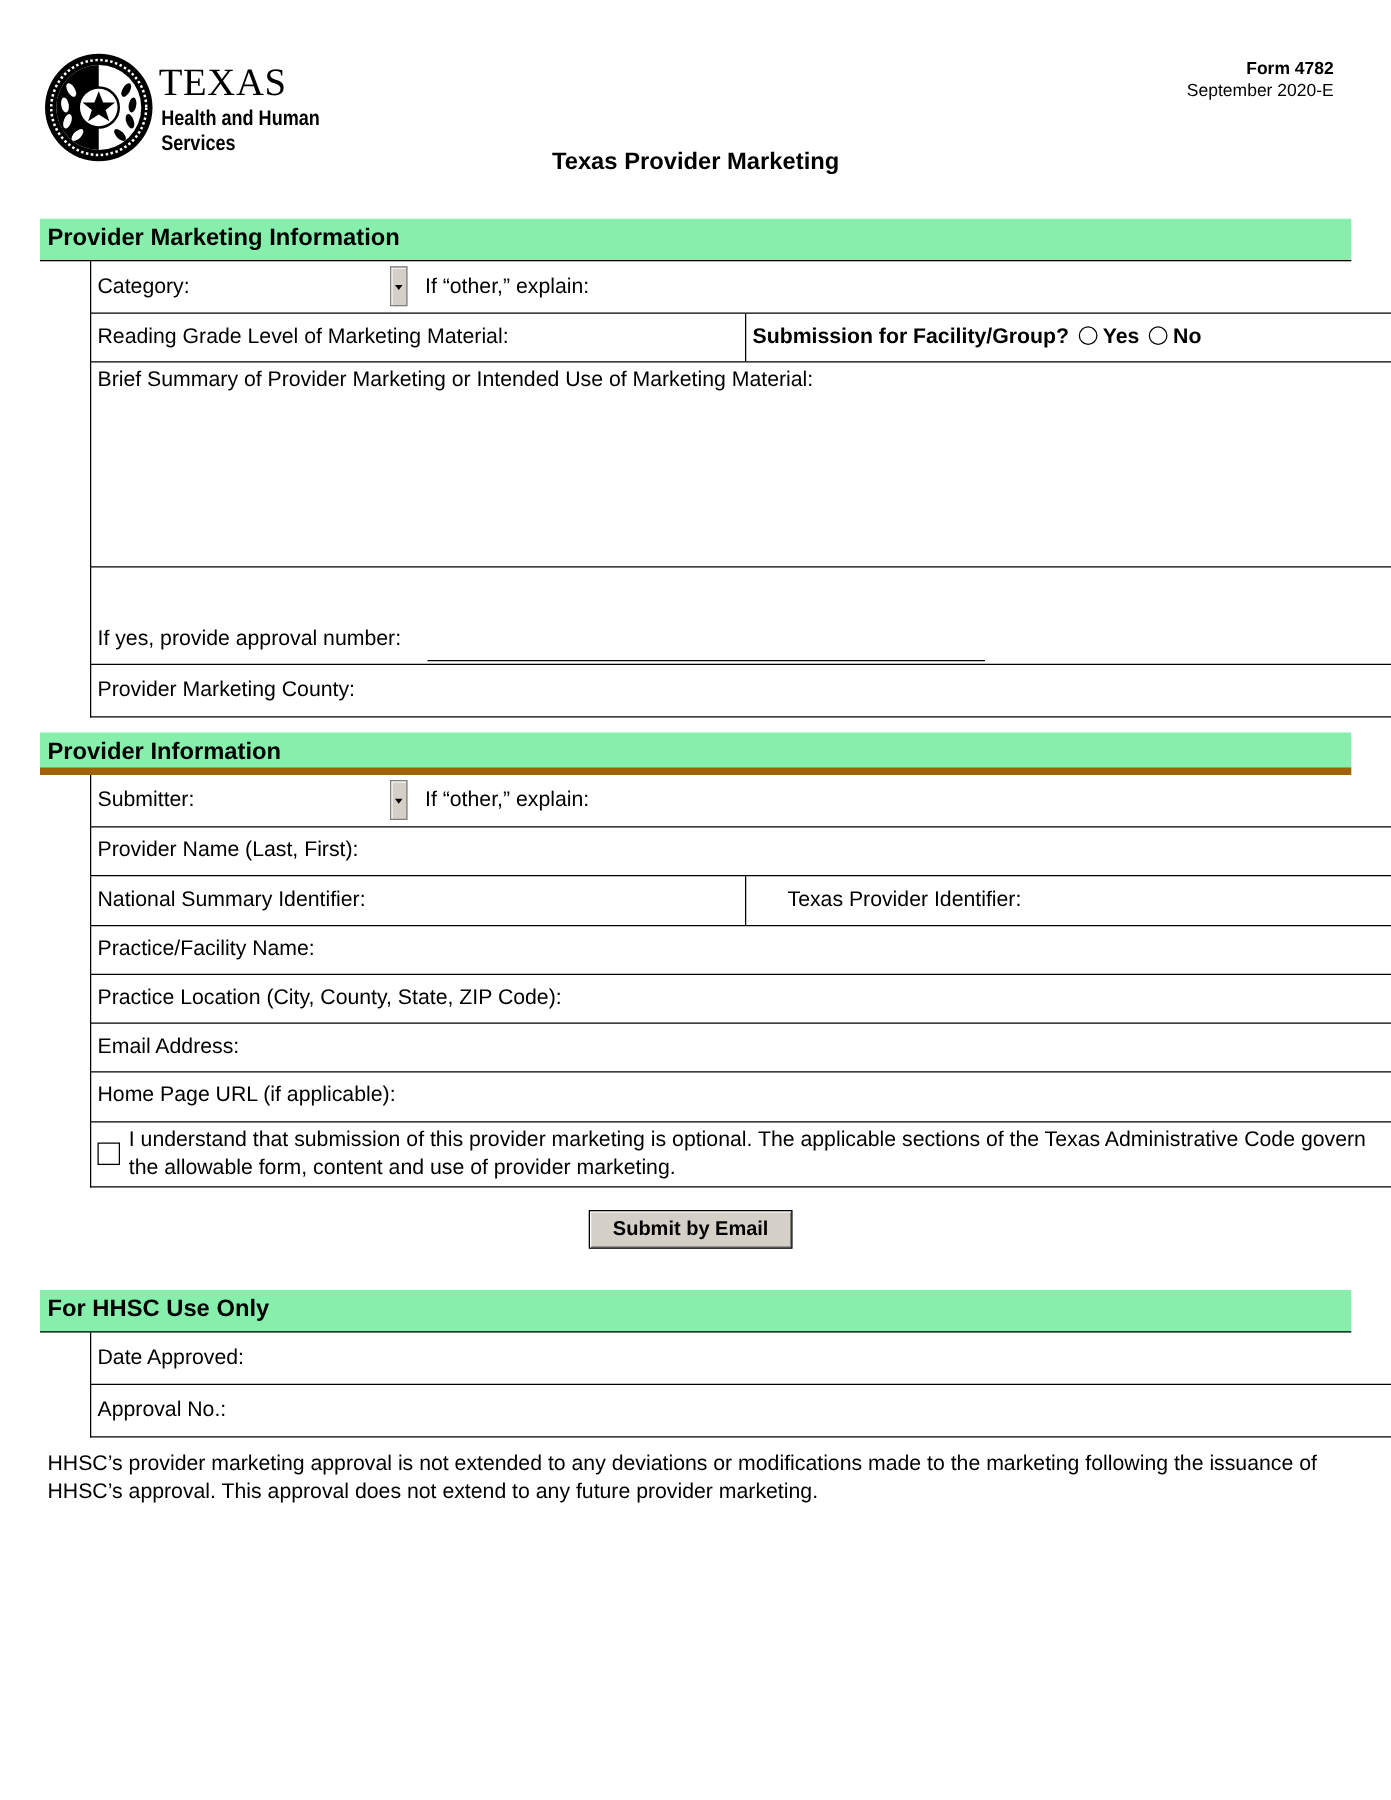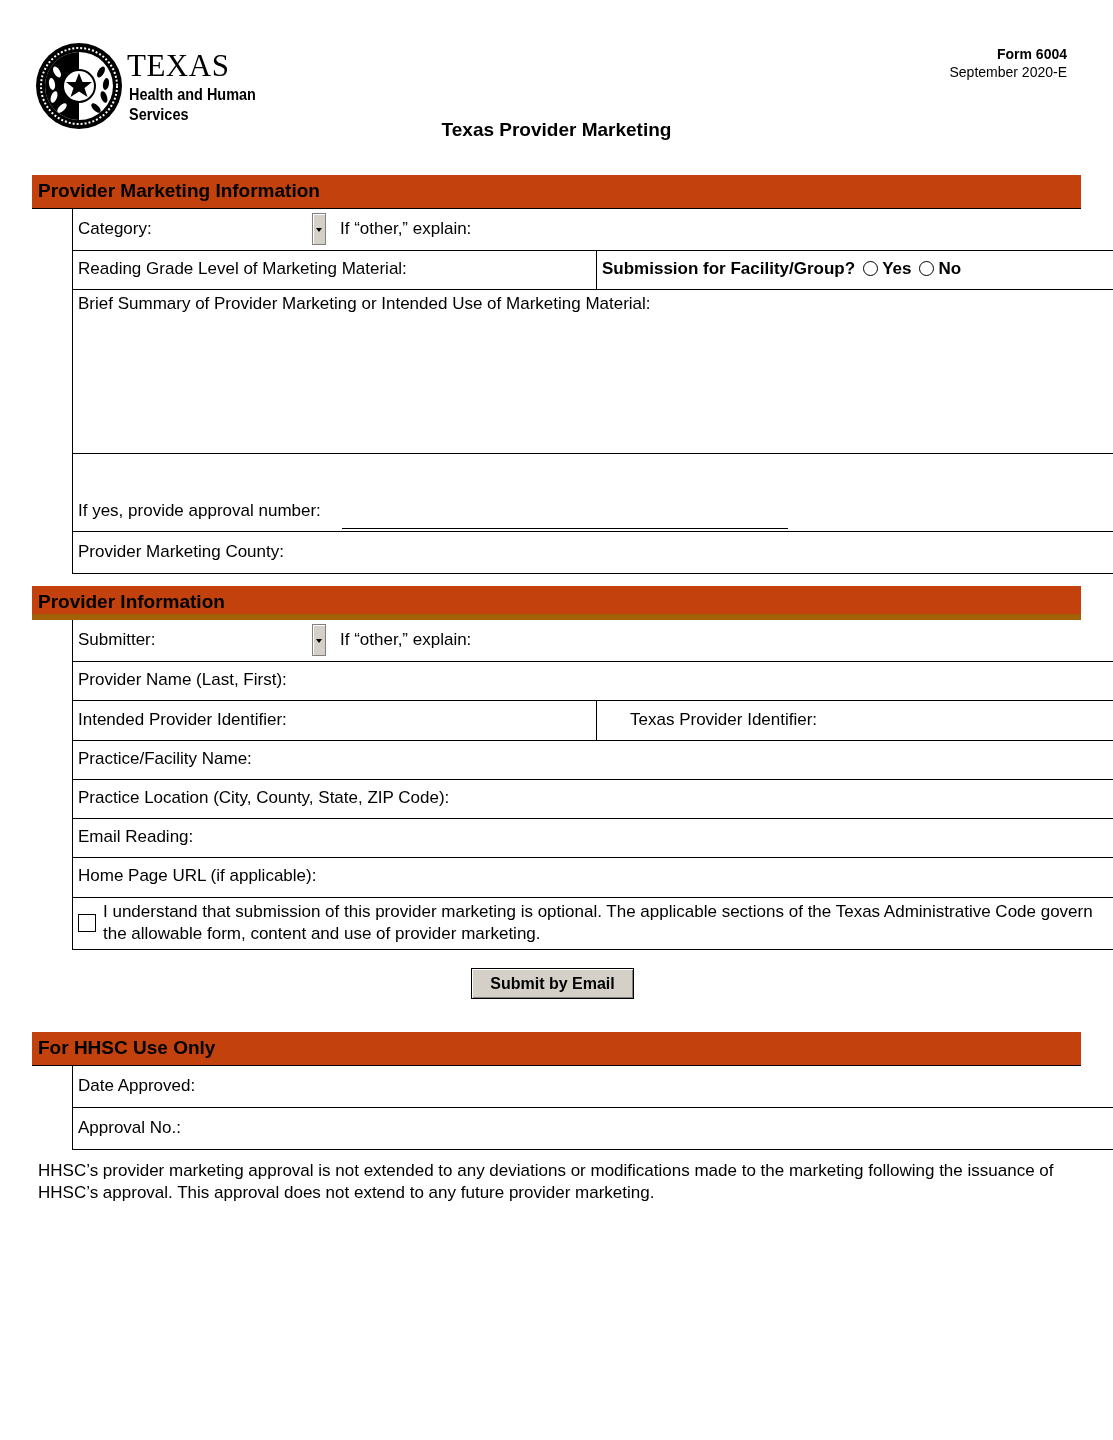--- a/index.html
+++ b/index.html
@@ -5,21 +5,21 @@
   html, body { margin:0; padding:0; background:#ffffff; }
   body { width:1113px; height:1440px; position:relative; font-family:"Liberation Sans", sans-serif; color:#000; overflow:hidden; }
   .abs { position:absolute; }
   .logo { left:35px; top:40px; width:240px; height:92px; }
   .seal { position:absolute; left:0; top:2px; width:88px; height:88px; }
   .logo-texas { position:absolute; left:92px; top:10px; font-family:"Liberation Serif", serif; font-size:31px; letter-spacing:0.5px; line-height:32px; }
   .logo-sub { position:absolute; left:94px; top:45px; font-family:"Liberation Sans", sans-serif; font-size:17px; font-weight:bold; line-height:20px; transform:scaleX(0.85); transform-origin:left top; white-space:nowrap; }
   .form-no { right:46px; top:46px; font-size:14px; font-weight:bold; text-align:right; }
   .form-date { right:46px; top:64px; font-size:14px; text-align:right; }
   .title { left:0; width:1113px; top:119px; text-align:center; font-size:19px; font-weight:bold; }
-  .section-head { left:32px; width:1049px; background:#c2410c; font-size:19px; font-weight:bold; box-sizing:border-box; padding-left:6px; }
+  .section-head { left:32px; width:1049px; background:#86efac; font-size:19px; font-weight:bold; box-sizing:border-box; padding-left:6px; }
   .row { left:32px; width:1049px; border:1px solid #000; border-top:none; box-sizing:border-box; font-size:17px;margin-left:40px; }
   .row .lbl { position:absolute; left:5px; white-space:nowrap; }
   .vsep { position:absolute; top:0; bottom:0; border-left:1px solid #000; }
   .dd { position:absolute; width:14px; height:32px; background:#d4d0c8; border:1px solid #808080; box-sizing:border-box; box-shadow: inset 1px 1px 0 #fff; }
   .dd::after { content:""; position:absolute; left:3px; top:14px; border-left:3px solid transparent; border-right:3px solid transparent; border-top:4px solid #000; }
   .radio { display:inline-block; width:15px; height:15px; border:1px solid #000; border-radius:50%; vertical-align:-2px; margin:0 4px 0 8px; box-sizing:border-box; }
   .uline { position:absolute; border-bottom:1px solid #000; }
   .chk { position:absolute; width:18px; height:18px; border:1px solid #000; box-sizing:border-box; }
   .btn { left:471px; top:968px; width:163px; height:31px; background:#d4d0c8; border:1px solid #000; box-sizing:border-box; box-shadow: inset 1px 1px 0 #fff, inset -1px -1px 0 #808080; font-size:16px; font-weight:bold; text-align:center; line-height:29px; cursor:pointer; }
   .note { left:38px; top:1160px; width:1040px; font-size:17px; line-height:22px; }
@@ -49,21 +49,21 @@
     <circle cx="44" cy="44" r="15" fill="#fff"></circle>
     <polygon points="44,31 47.5,40 57,40 49.5,46 52.5,55 44,49.5 35.5,55 38.5,46 31,40 40.5,40" fill="#000"></polygon>
   </svg>
   <div class="logo-texas">TEXAS</div>
   <div class="logo-sub">
     <div>Health and Human</div>
     <div>Services</div>
   </div>
 </div>
 
-<div class="abs form-no">Form 6004</div>
+<div class="abs form-no">Form 4782</div>
 <div class="abs form-date">September 2020-E</div>
 <div class="abs title">Texas Provider Marketing</div>
 
 <div class="abs section-head" style="top:175px;height:34px;line-height:32px;border-bottom:1px solid #000;">Provider Marketing Information</div>
 
 <div class="abs row" style="top:209px;height:42px;">
   <span class="lbl" style="top:10px;">Category:</span>
   <div class="dd" style="left:239px;top:4px;"></div>
   <span class="lbl" style="left:267px;top:10px;">If “other,” explain:</span>
   <div class="abs" style="left:420px;top:2px;right:4px;bottom:2px;"></div>
@@ -101,39 +101,39 @@
   <span class="lbl" style="left:267px;top:10px;">If “other,” explain:</span>
   <div class="abs" style="left:420px;top:2px;right:4px;bottom:2px;"></div>
 </div>
 
 <div class="abs row" style="top:662px;height:39px;">
   <span class="lbl" style="top:8px;">Provider Name (Last, First):</span>
   <div class="abs" style="left:235px;top:2px;right:4px;bottom:2px;"></div>
 </div>
 
 <div class="abs row" style="top:701px;height:40px;">
-  <span class="lbl" style="top:9px;">Intended Provider Identifier:</span>
+  <span class="lbl" style="top:9px;">National Summary Identifier:</span>
   <div class="abs" style="left:230px;top:2px;width:288px;bottom:2px;"></div>
   <div class="vsep" style="left:523px;"></div>
   <span class="lbl" style="left:557px;top:9px;">Texas Provider Identifier:</span>
   <div class="abs" style="left:740px;top:2px;right:4px;bottom:2px;"></div>
 </div>
 
 <div class="abs row" style="top:741px;height:39px;">
   <span class="lbl" style="top:8px;">Practice/Facility Name:</span>
   <div class="abs" style="left:200px;top:2px;right:4px;bottom:2px;"></div>
 </div>
 
 <div class="abs row" style="top:780px;height:39px;">
   <span class="lbl" style="top:8px;">Practice Location (City, County, State, ZIP Code):</span>
   <div class="abs" style="left:410px;top:2px;right:4px;bottom:2px;"></div>
 </div>
 
 <div class="abs row" style="top:819px;height:39px;">
-  <span class="lbl" style="top:8px;">Email Reading:</span>
+  <span class="lbl" style="top:8px;">Email Address:</span>
   <div class="abs" style="left:135px;top:2px;right:4px;bottom:2px;"></div>
 </div>
 
 <div class="abs row" style="top:858px;height:40px;">
   <span class="lbl" style="top:8px;">Home Page URL (if applicable):</span>
   <div class="abs" style="left:265px;top:2px;right:4px;bottom:2px;"></div>
 </div>
 
 <div class="abs row" style="top:898px;height:52px;">
   <div class="chk" style="left:5px;top:16px;"></div>

